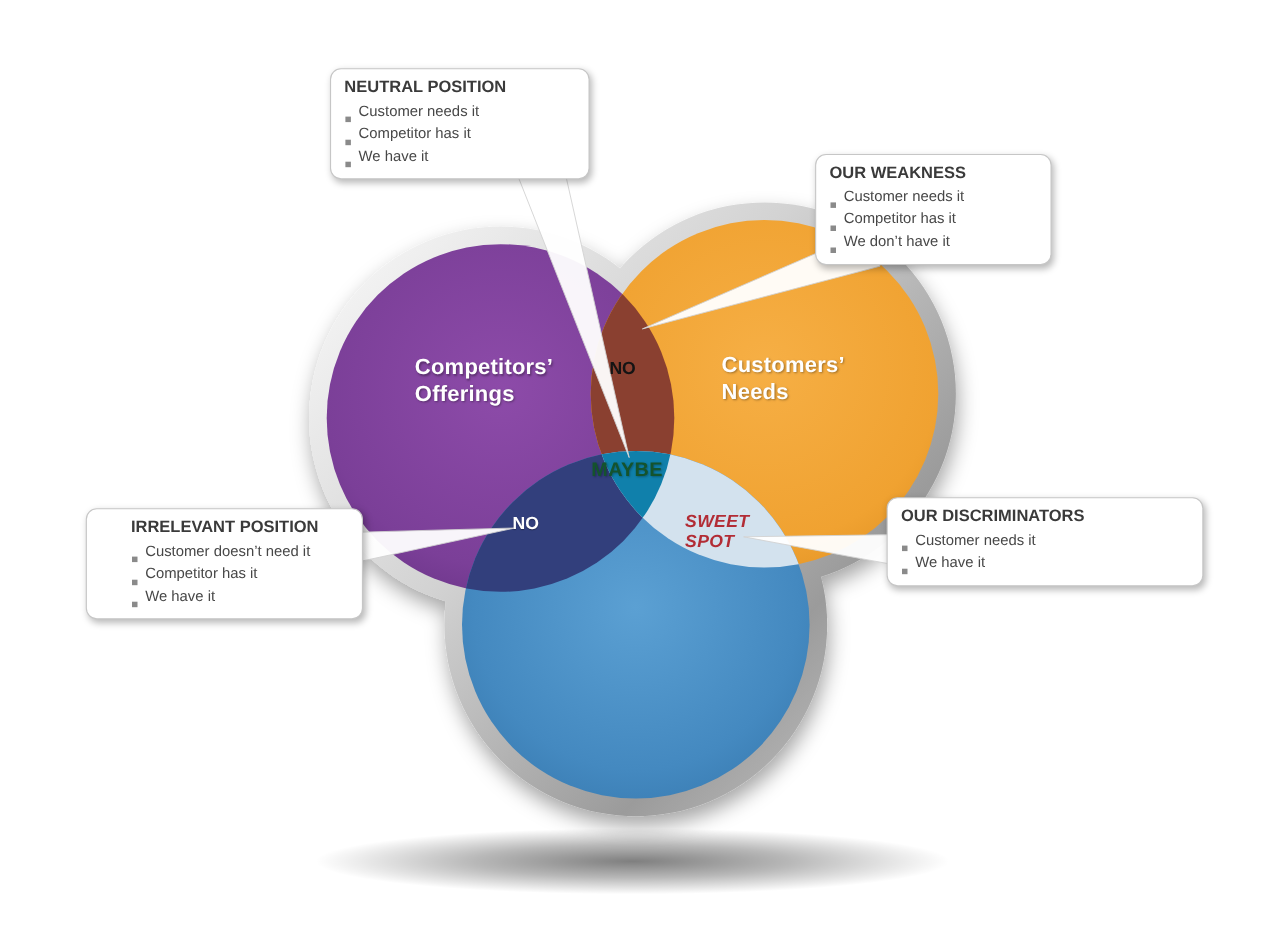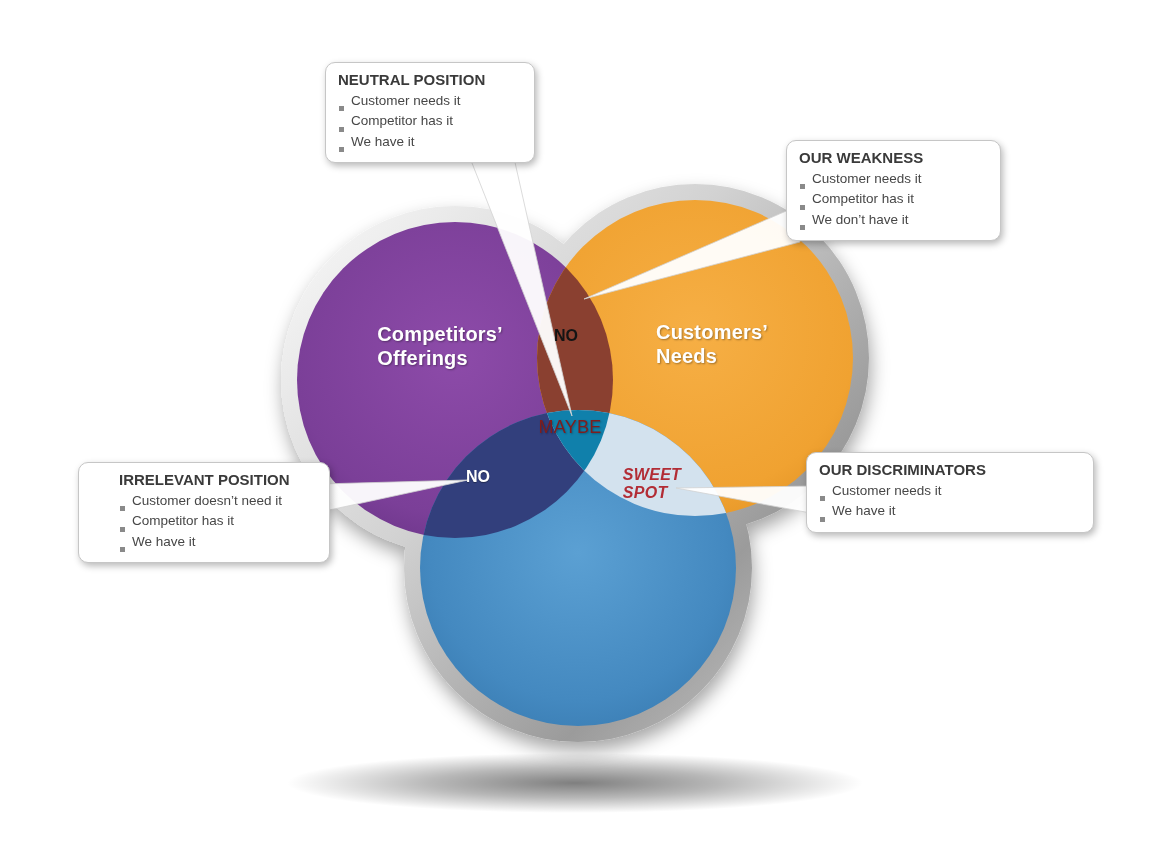--- a/index.html
+++ b/index.html
@@ -10,21 +10,21 @@
   .venn-svg { position:absolute; left:0; top:0; }
 
   
   .label { position:absolute; transform:translate(-50%,-50%); text-align:left; white-space:nowrap; }
   .circle-label {
     font-size:20px; font-weight:bold; color:#ffffff; line-height:1.18;
     text-shadow:1px 1px 2px rgba(0,0,0,0.35); letter-spacing:0.2px;
   }
   .no-top-label  { font-size:16px; font-weight:bold; color:#141414; }
   .no-left-label { font-size:16px; font-weight:bold; color:#ffffff; text-shadow:0 1px 1px rgba(0,0,0,0.35); }
-  .maybe-label   { font-size:18px; font-weight:normal; color:#7f1d1d; text-shadow:1px 1px 2px rgba(0,0,0,0.3); letter-spacing:0.3px; }
+  .maybe-label   { font-size:18px; font-weight:bold; color:#14532d; text-shadow:1px 1px 2px rgba(0,0,0,0.3); letter-spacing:0.3px; }
   .sweet-label   { font-size:16px; font-weight:bold; color:#B22C35; line-height:1.12; letter-spacing:0.3px;font-style:italic; }
 
   
   .callout {
     position:absolute; box-sizing:border-box; background:#ffffff;
     border:1.5px solid #C6C6C6; border-radius:10px;
     padding:8px 12px 10px 12px;
     box-shadow:2px 3px 7px rgba(0,0,0,0.28);
   }
   .callout-title { font-size:15px; font-weight:bold; color:#3A3A3A; margin:0 0 3px 0; }
@@ -121,37 +121,37 @@
   </div>
 
   <div class="label no-top-label" style="left:566px; top:336px;">NO</div>
   <div class="label no-left-label" style="left:478px; top:477px;">NO</div>
   <div class="label maybe-label" style="left:570px; top:427px;">MAYBE</div>
   <div class="label sweet-label" style="left:652px; top:484px;">
     <div>SWEET</div>
     <div>SPOT</div>
   </div>
 
-  <div class="callout" style="left:300px; top:62px; width:210px;margin-left:25px;">
+  <div class="callout" style="left:300px; top:62px; width:236px;">
     <div class="callout-title">NEUTRAL POSITION</div>
     <div class="bullet-row">
       <span class="square-bullet"></span>
       <span>Customer needs it</span>
     </div>
     <div class="bullet-row">
       <span class="square-bullet"></span>
       <span>Competitor has it</span>
     </div>
     <div class="bullet-row">
       <span class="square-bullet"></span>
       <span>We have it</span>
     </div>
   </div>
 
-  <div class="callout" style="left:786px; top:140px; width:215px;">
+  <div class="callout" style="left:741px; top:140px; width:215px;">
     <div class="callout-title">OUR WEAKNESS</div>
     <div class="bullet-row">
       <span class="square-bullet"></span>
       <span>Customer needs it</span>
     </div>
     <div class="bullet-row">
       <span class="square-bullet"></span>
       <span>Competitor has it</span>
     </div>
     <div class="bullet-row">

